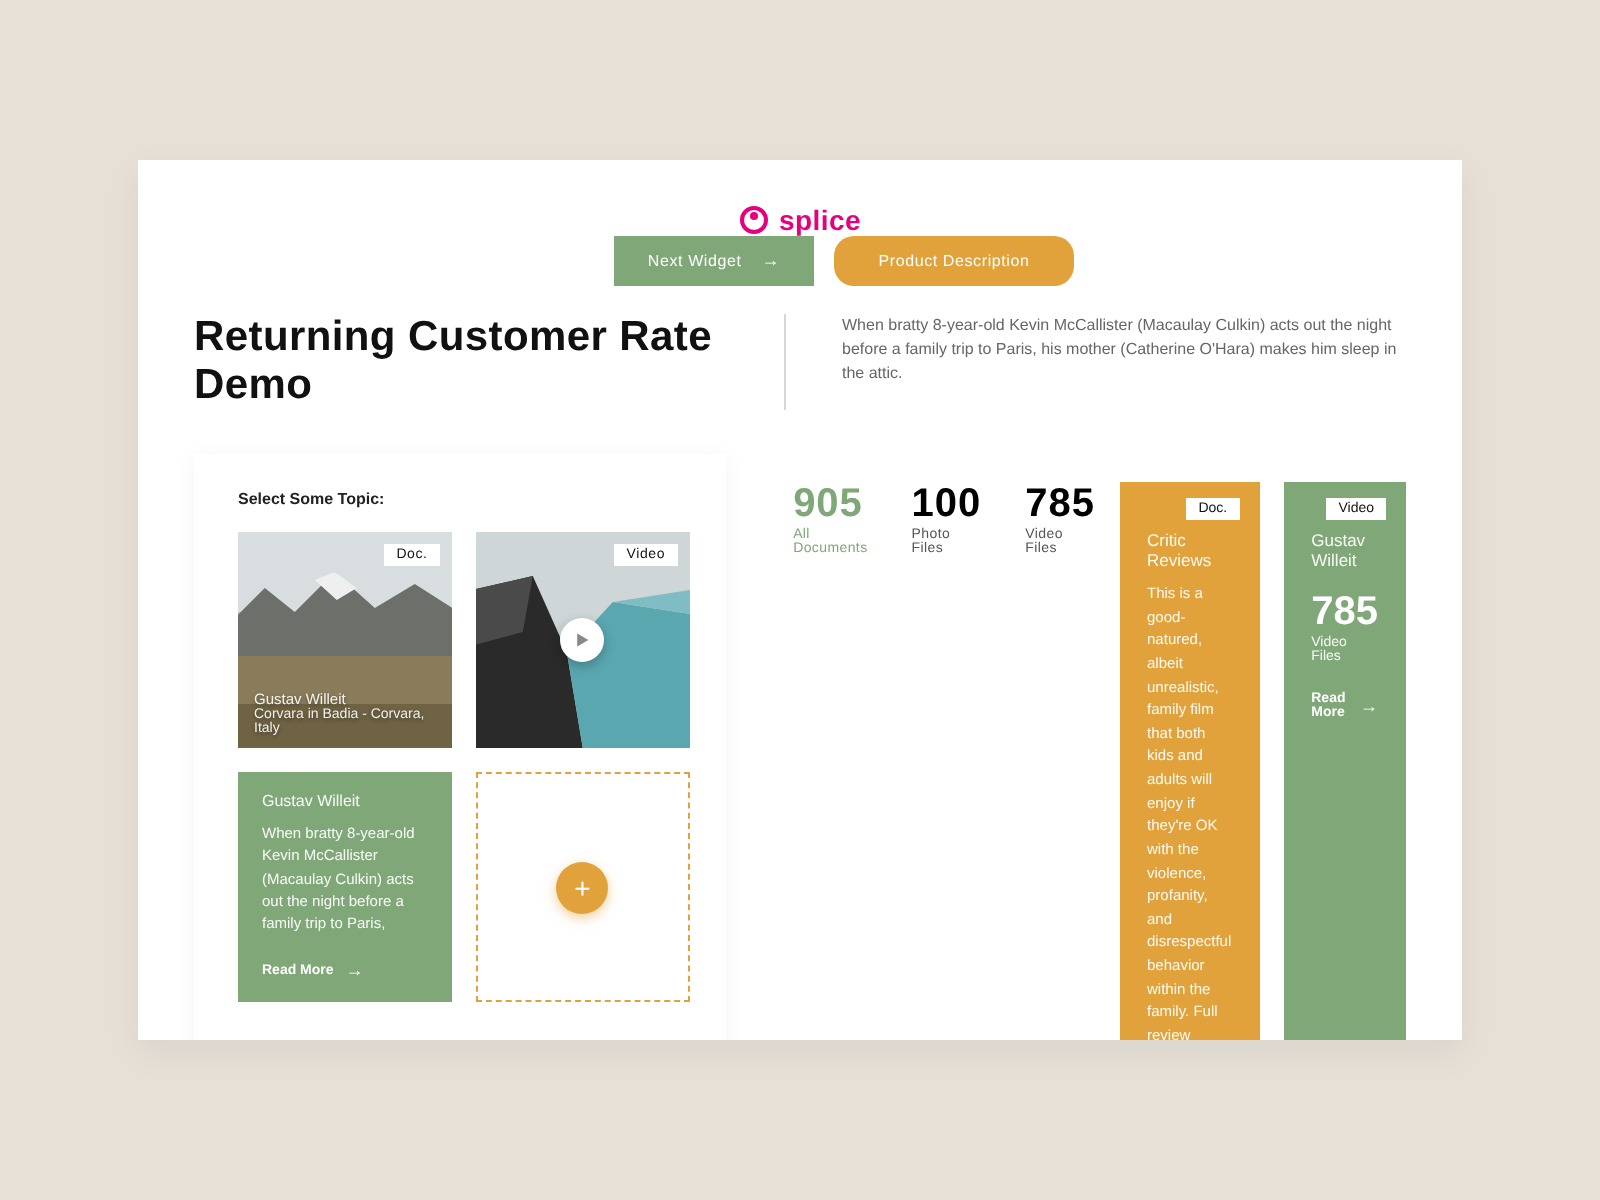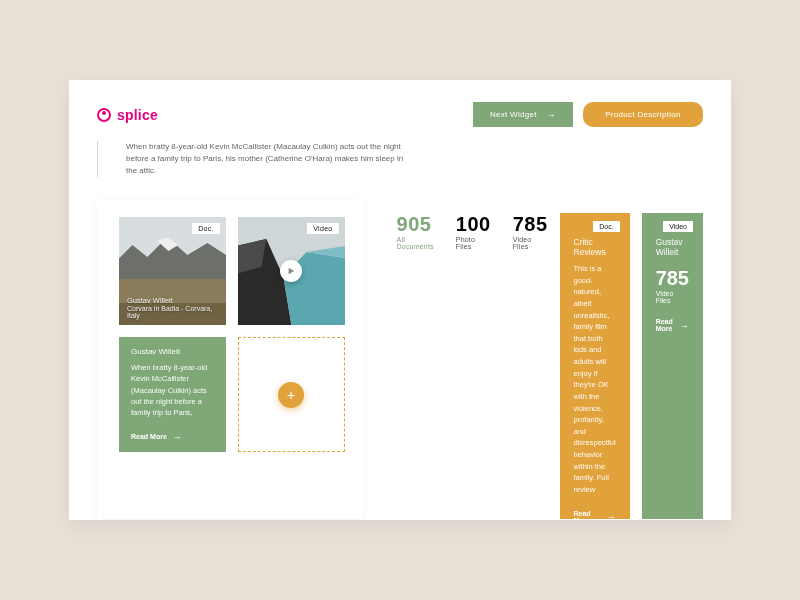--- a/index.html
+++ b/index.html
@@ -16,21 +16,21 @@
   .card {
     background: #fff;
     width: 662px;
     height: 440px;
     padding: 22px 28px 0 28px;
     box-shadow: 0 6px 18px rgba(0,0,0,0.06);
     position: relative;
     overflow: hidden;
   }
   
-  .topbar { display: flex; align-items: center; justify-content: space-between; }
+  .topbar { display: flex; align-items: center; justify-content: space-between; flex-direction: column; }
   .brand { display: flex; align-items: center; gap: 6px; }
   .brand-logo {
     width: 14px; height: 14px; border: 2px solid #e6007e; border-radius: 50%;
     position: relative;
   }
   .brand-logo::after{
     content:""; position:absolute; width:4px; height:4px; border-radius:50%;
     background:#e6007e; left:3px; top:1px;
   }
   .brand-name { color:#e6007e; font-weight:700; font-size:14px; letter-spacing:.2px;}
@@ -129,27 +129,29 @@
         <span>Next Widget</span>
         <span class="arrow">→</span>
       </button>
       <button class="btn orange">
         <span>Product Description</span>
       </button>
     </div>
   </div>
 
   <div class="titlerow">
+    <div class="page-title">Returning Customer Rate Demo</div>
     <div class="vline"></div>
     <div class="subtitle">When bratty 8-year-old Kevin McCallister (Macaulay Culkin) acts out the night before a family trip to Paris, his mother (Catherine O'Hara) makes him sleep in the attic.</div>
   </div>
 
   <div class="body">
 
     <div class="left-panel">
+      <div class="panel-label">Select Some Topic:</div>
       <div class="grid2">
 
         <div class="tile">
           <svg class="img-mountain" viewBox="0 0 120 108" preserveAspectRatio="xMidYMid slice">
             <rect width="120" height="108" fill="#b9c2c4"></rect>
             <rect y="0" width="120" height="40" fill="#d8dee0"></rect>
             <polygon points="0,48 20,28 35,40 55,20 75,38 95,26 120,42 120,70 0,70" fill="#6d6f6a"></polygon>
             <polygon points="45,24 55,20 66,28 56,34" fill="#efefef"></polygon>
             <rect y="62" width="120" height="46" fill="#8a7c5a"></rect>
             <rect y="86" width="120" height="22" fill="#6f6344"></rect>

